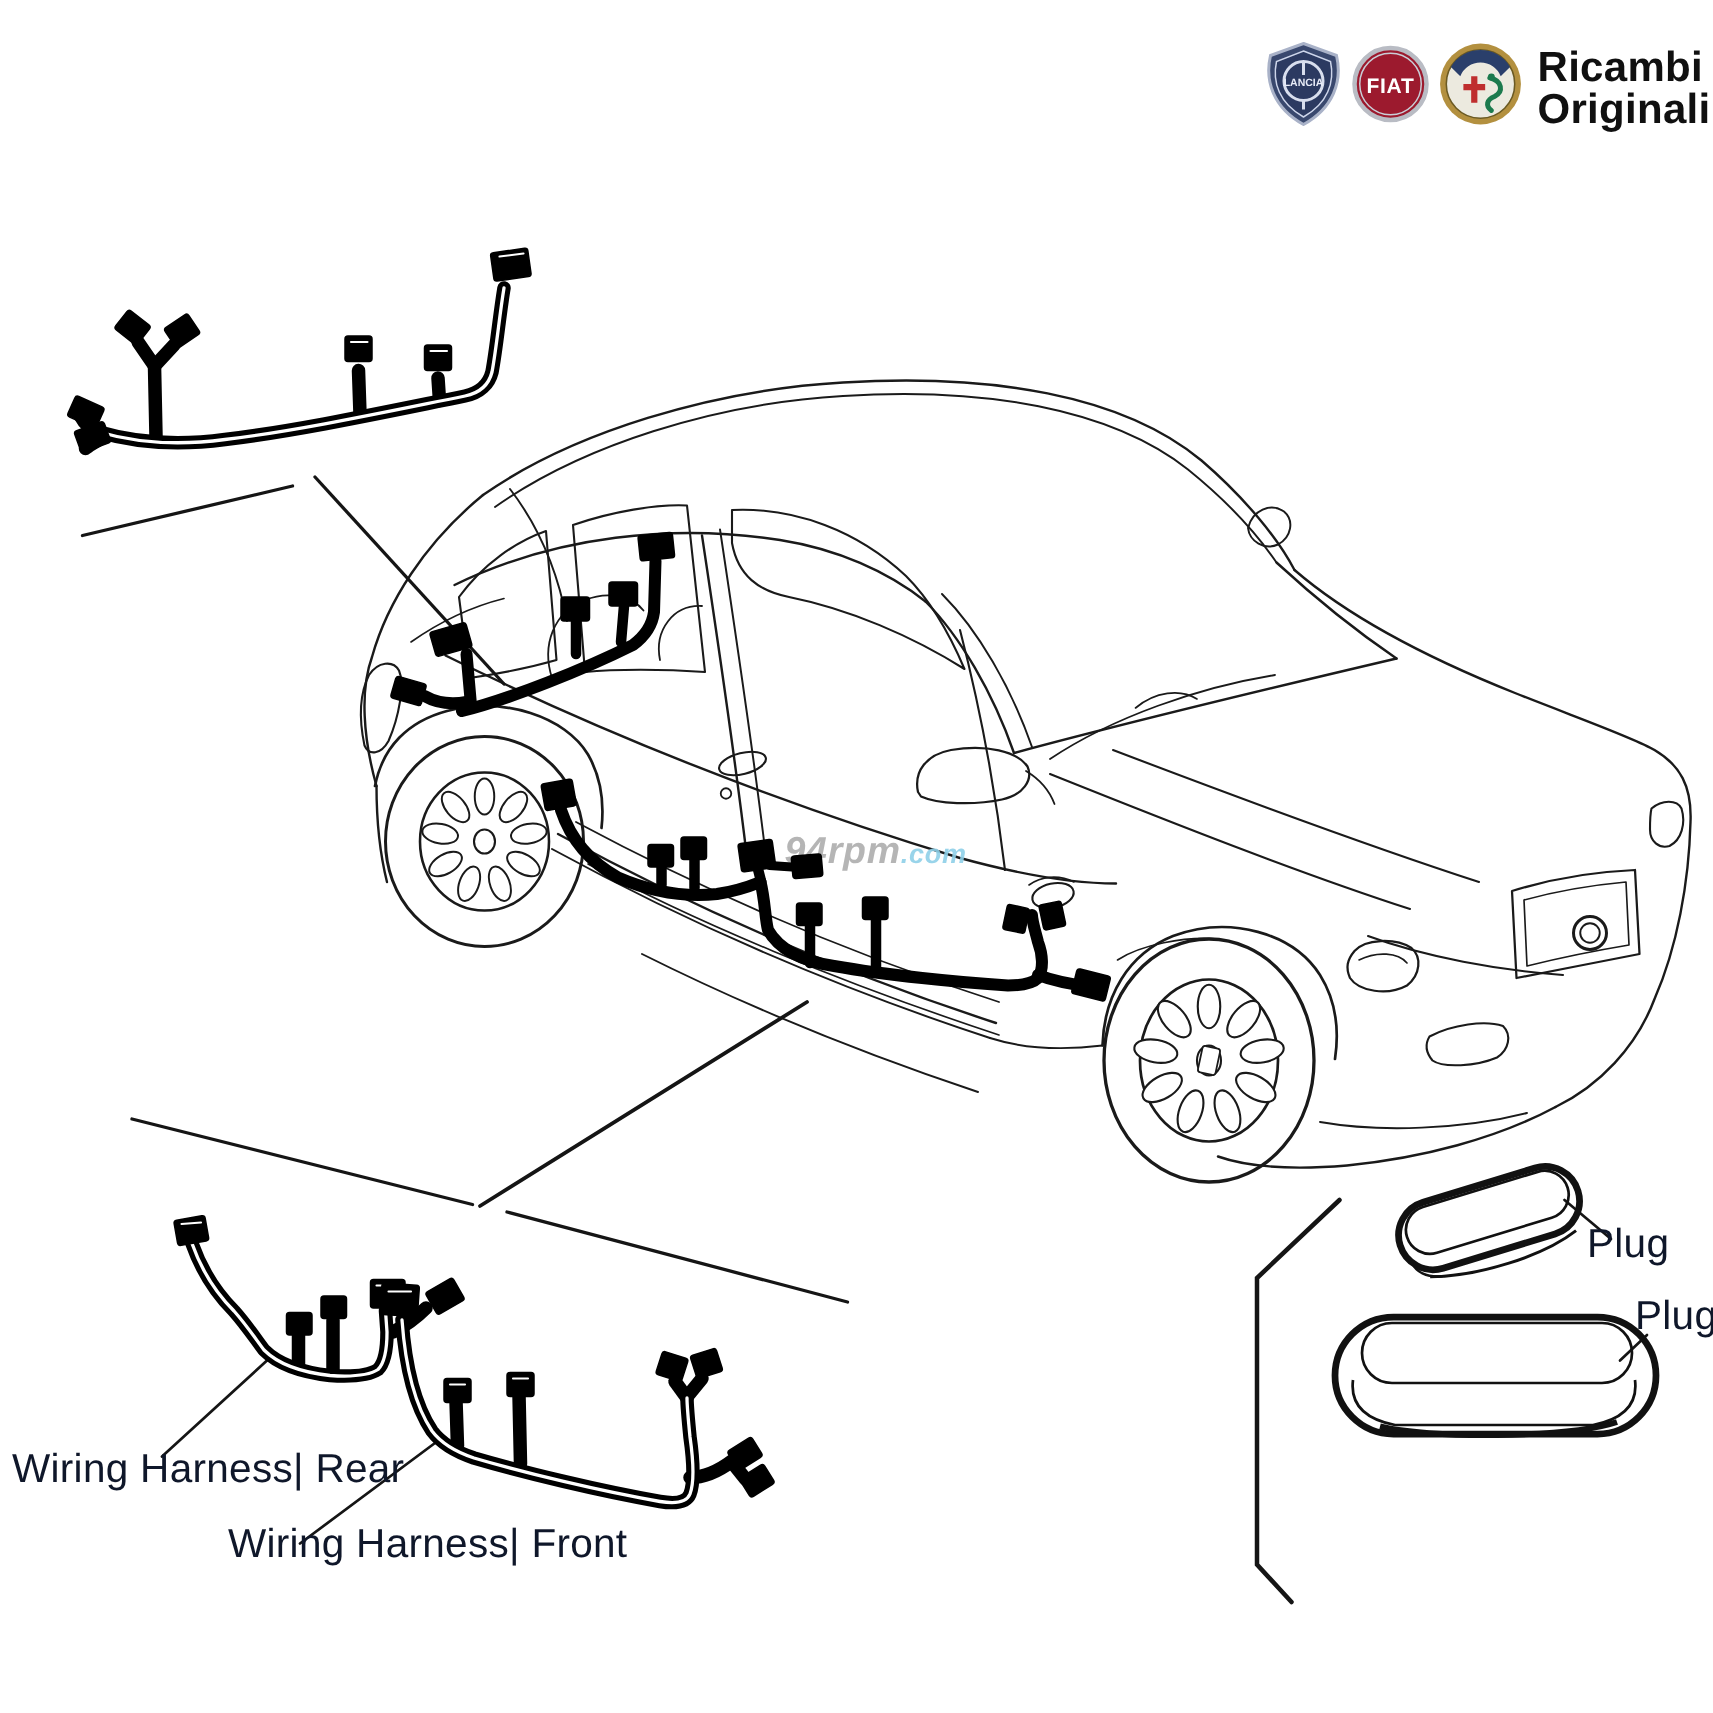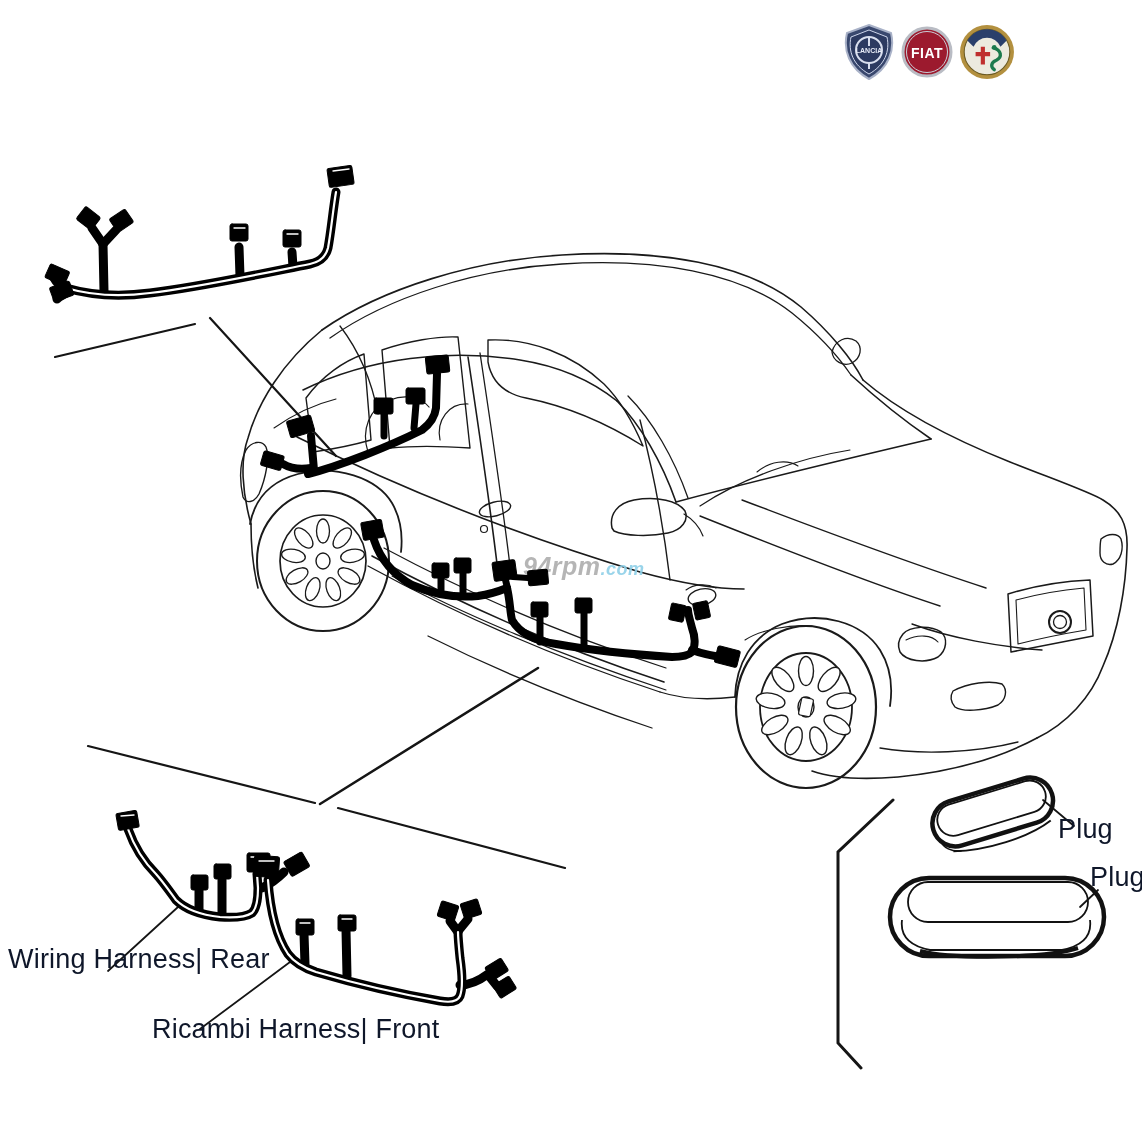--- a/index.html
+++ b/index.html
@@ -310,21 +310,25 @@
 
   <svg width="56" height="56" viewBox="0 0 54 54">
     <circle cx="27" cy="27" r="26" fill="#b3903f"></circle>
     <circle cx="27" cy="27" r="22" fill="#eceadf" stroke="#6b5a23" stroke-width="1"></circle>
     <path d="M8,16 A22,22 0 0 1 46,16 L40,22 A14,14 0 0 0 14,22 Z" fill="#2a3f6b"></path>
     <path d="M16,27 h5 v-5 h4 v5 h5 v4 h-5 v8 h-4 v-8 h-5 Z" fill="#bf2e2e"></path>
     <path d="M33,23 C41,25 42,32 36,35 C31,37 30,41 34,44" stroke="#1c7a4d" stroke-width="3.2" fill="none" stroke-linecap="round"></path>
     <circle cx="34" cy="22.5" r="2.2" fill="#1c7a4d"></circle>
   </svg>
 
+  <div id="brand-text">
+    <div>Ricambi</div>
+    <div>Originali</div>
+  </div>
 </div>
 
-<div class="diagram-label" style="left:8px;top:944px;">Wiring Harness| Rear</div>
-
-<div class="diagram-label" style="left:152px;top:1014px;">Ricambi Harness| Front</div>
+<div class="diagram-label" style="left:8px;top:964px;">Wiring Harness| Rear</div>
+
+<div class="diagram-label" style="left:152px;top:1014px;">Wiring Harness| Front</div>
 
 <div class="diagram-label" style="left:1058px;top:814px;">Plug</div>
 
 <div class="diagram-label" style="left:1090px;top:862px;">Plug</div>
 
 </body></html>

